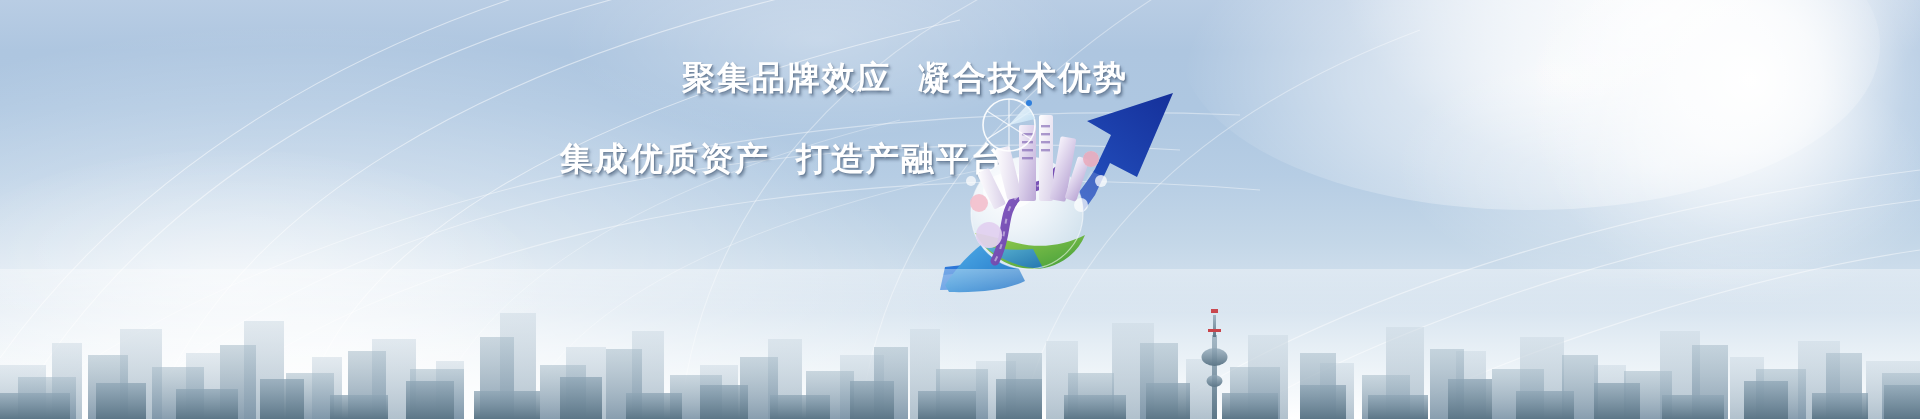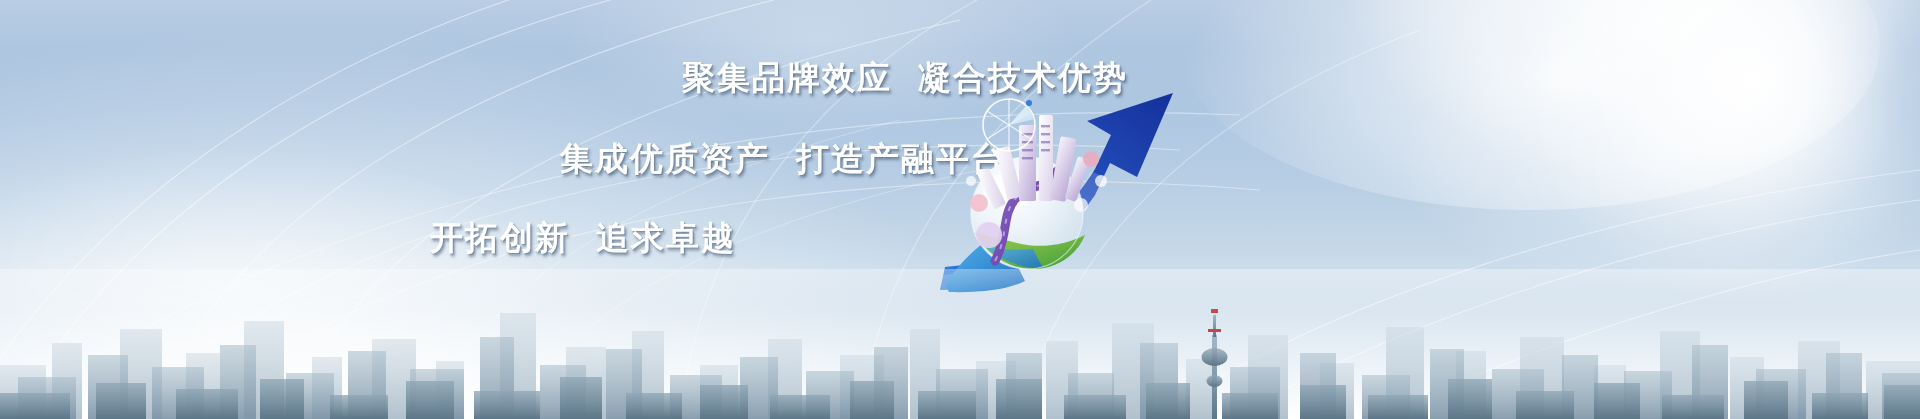--- a/index.html
+++ b/index.html
@@ -115,23 +115,20 @@
       <path d="M520,419 C 560,320 700,230 980,170"></path>
     </g>
   </svg>
 
   <div class="slogans">
     <div class="slogan slogan-1">
       <span>聚集品牌效应</span><span class="gap"></span><span>凝合技术优势</span>
     </div>
     <div class="slogan slogan-2">
       <span>集成优质资产</span><span class="gap"></span><span>打造产融平台</span>
-    </div>
-    <div class="slogan slogan-3">
-      <span>开拓创新</span><span class="gap"></span><span>追求卓越</span>
     </div>
   </div>
 
   <svg class="art" viewBox="0 0 300 215">
     <defs>
       <linearGradient id="gArrow" x1="0" y1="1" x2="1" y2="0">
         <stop offset="0%" stop-color="#2f7fdc"></stop>
         <stop offset="45%" stop-color="#2657c6"></stop>
         <stop offset="100%" stop-color="#15309a"></stop>
       </linearGradient>

